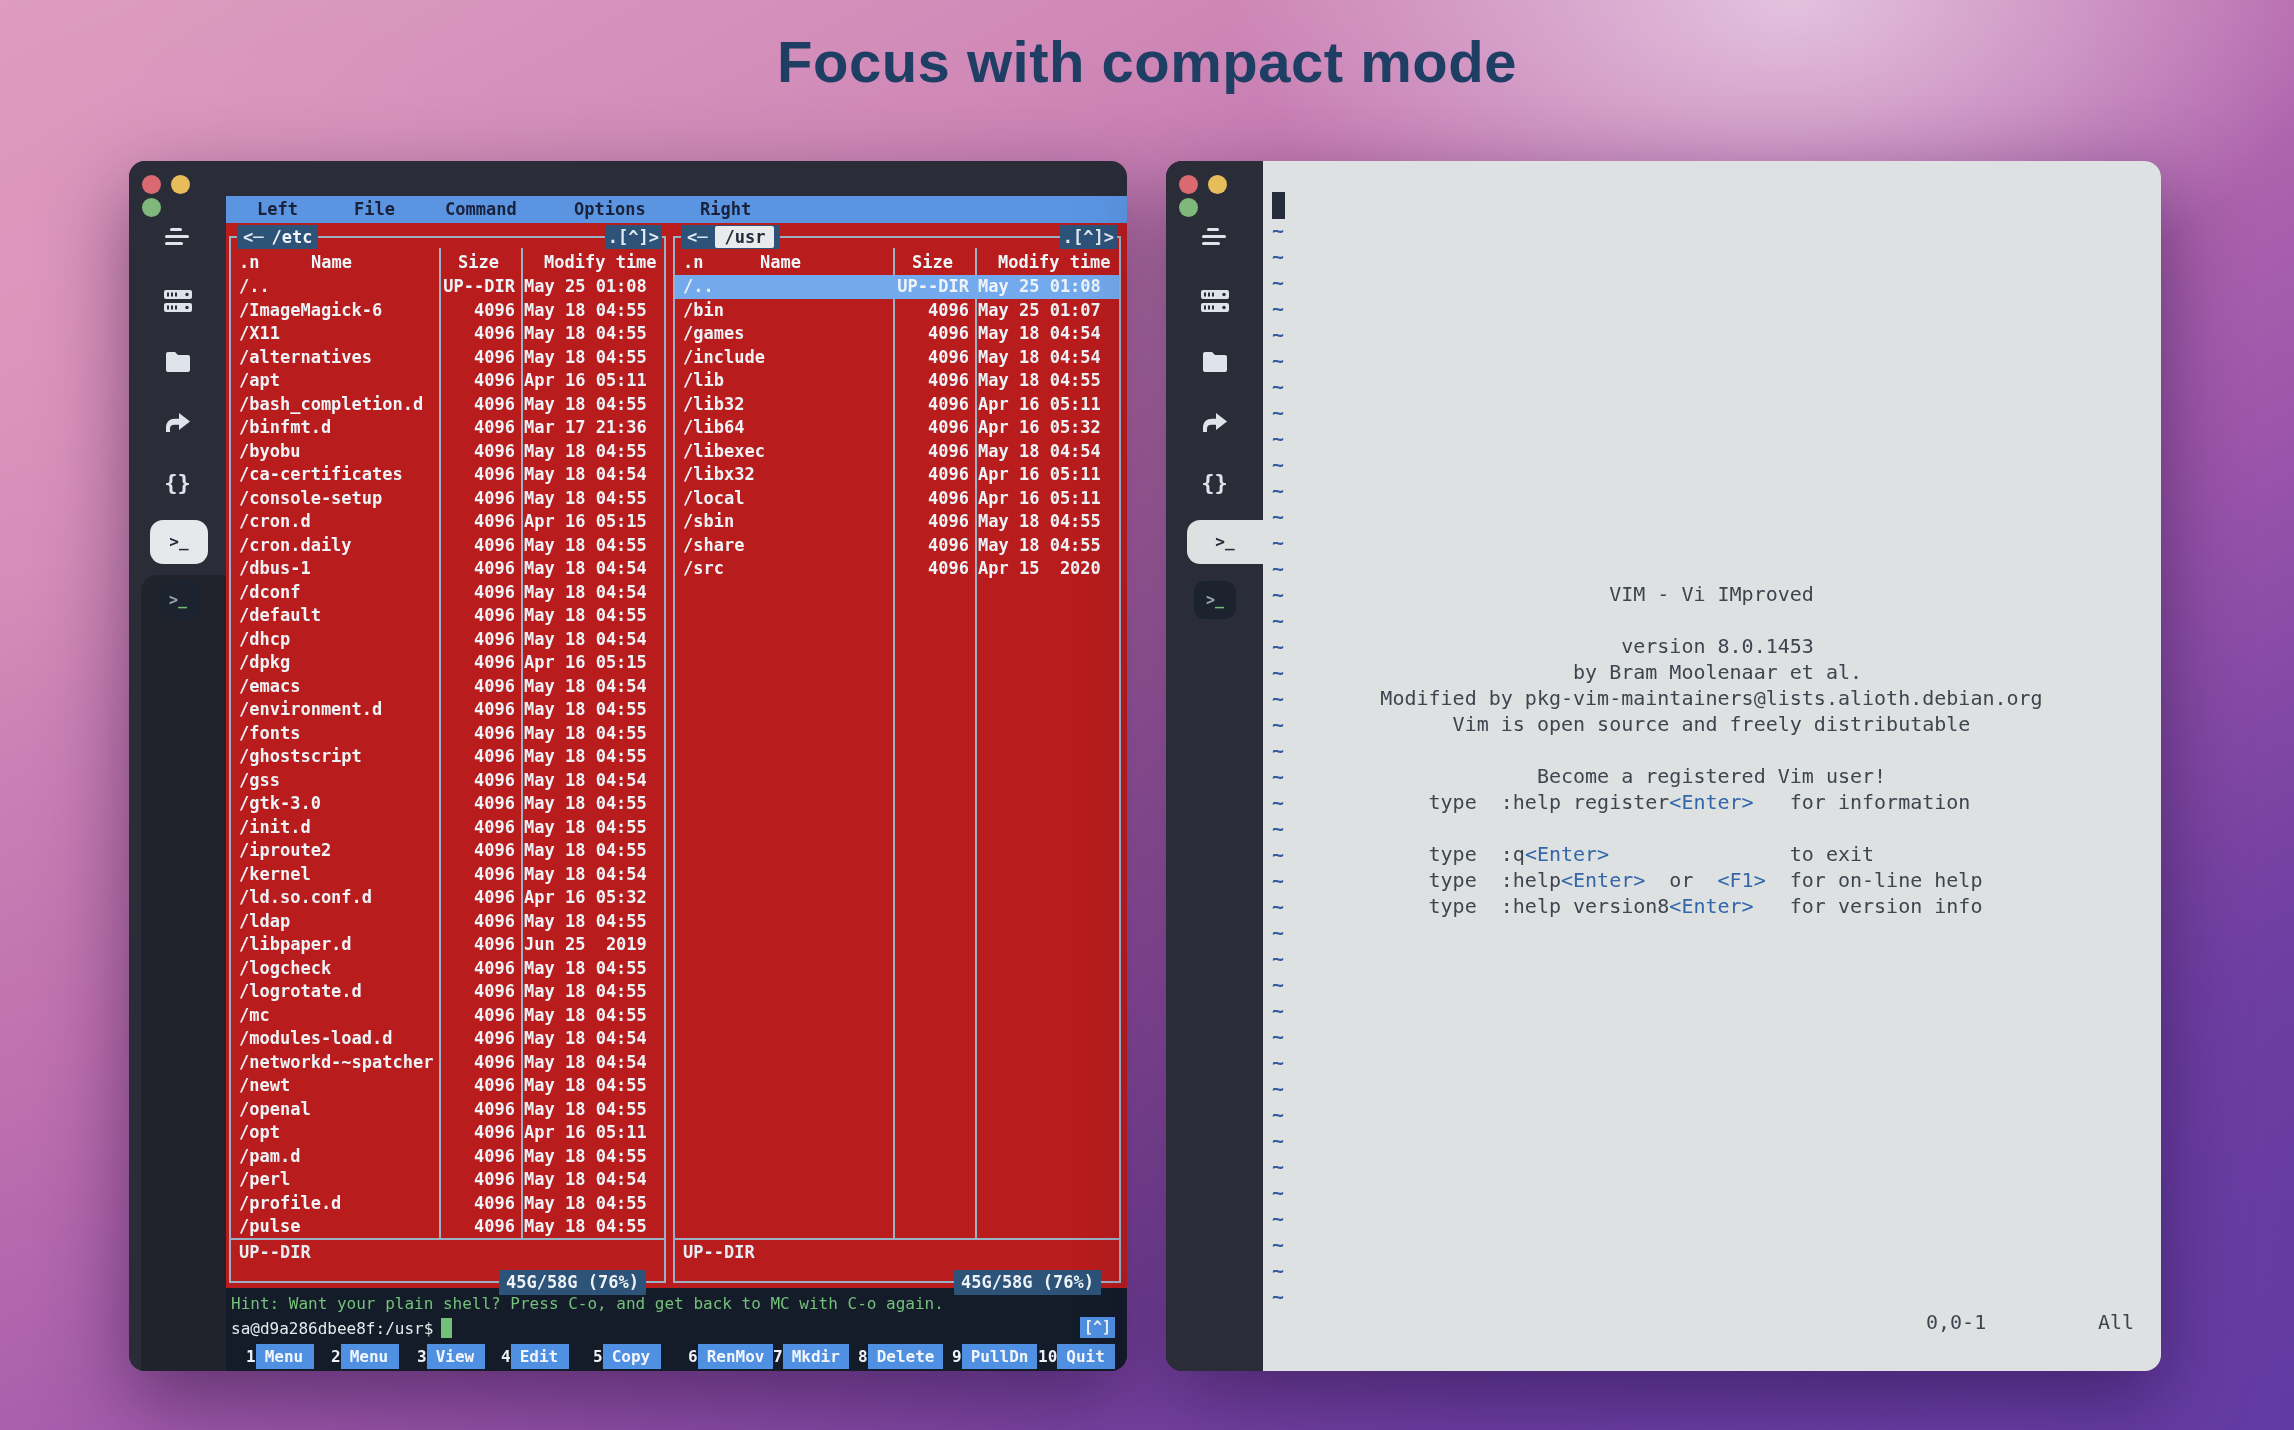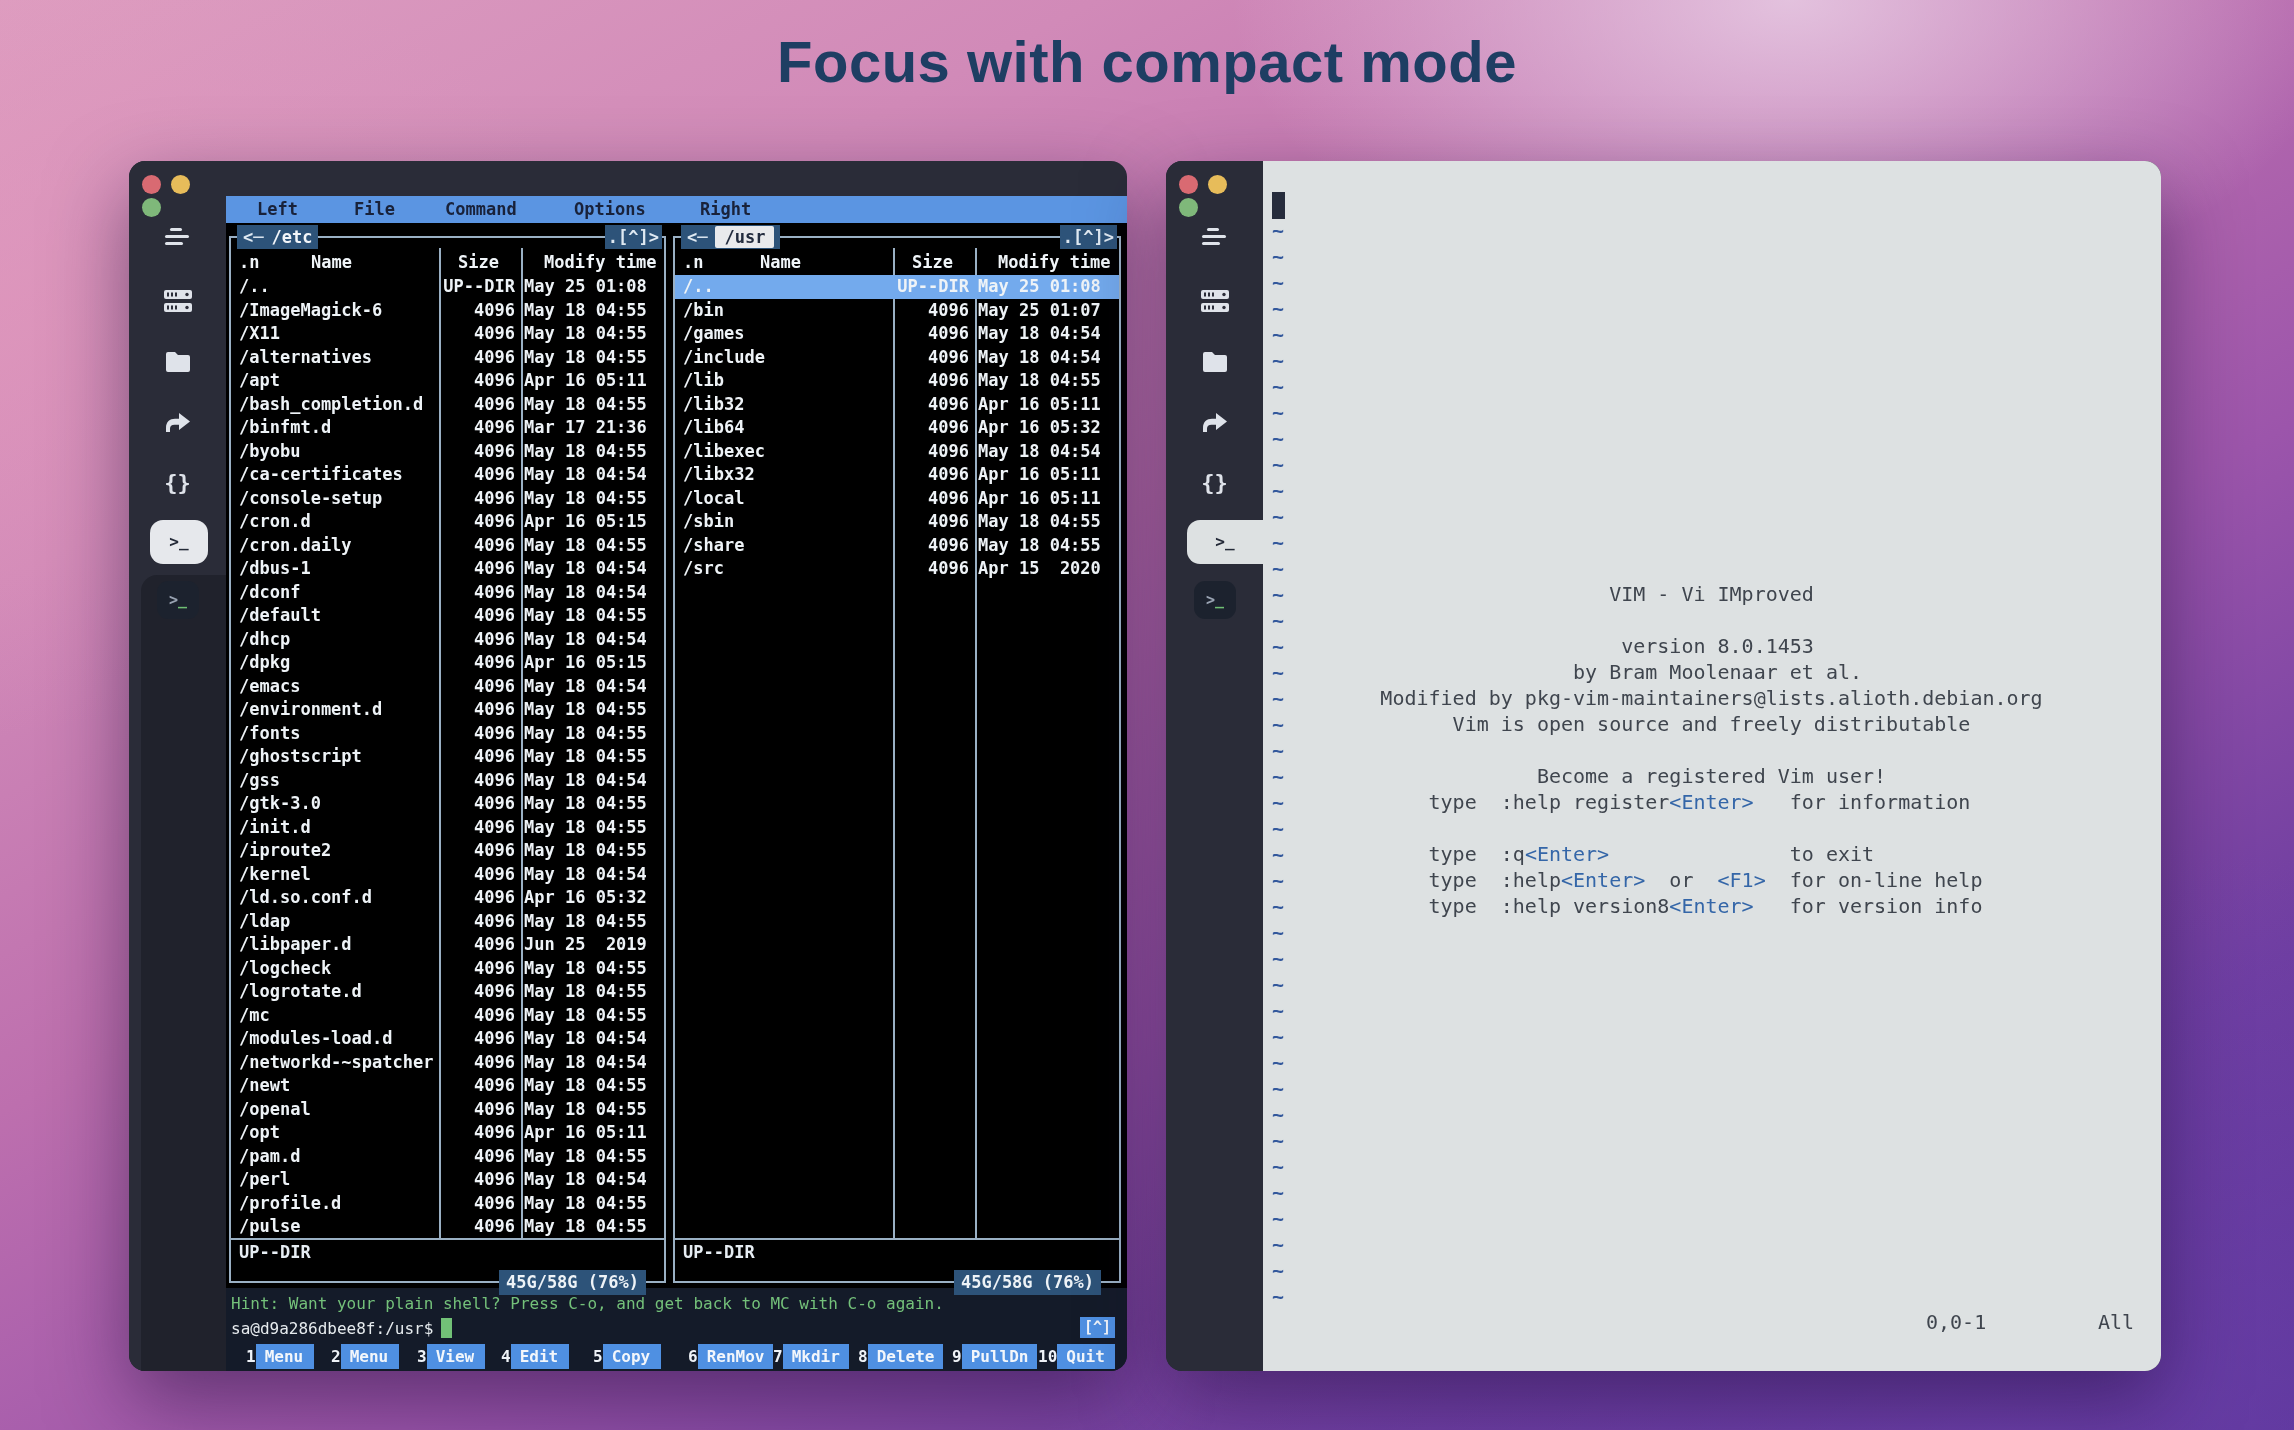--- a/index.html
+++ b/index.html
@@ -38,21 +38,21 @@
   .tabchip2 { position:absolute; left:28px; top:420px; width:42px; height:38px; border-radius:11px;
     background:#1c222e; text-align:center; line-height:38px; z-index:4;
     font-family:"DejaVu Sans Mono",monospace; font-weight:700; font-size:15px; }
   .tabchip2 .tp { color:#9aa4b3; } .tabchip2 .tu { color:#6fbf73; }
 
   
   .terminal { position:absolute; left:97px; top:35px; right:0; bottom:0; background:#141b29;
     font-family:"DejaVu Sans Mono",monospace; }
   .mc-menubar { position:absolute; left:0; top:0; right:0; height:27px; background:#5b95e2; }
   .mc-menuitem { position:absolute; top:0; line-height:27px; font-size:17px; font-weight:700; color:#19223a; }
-  .mc-panels { position:absolute; left:0; top:27px; right:0; height:1065px; background:#000000; }
+  .mc-panels { position:absolute; left:0; top:27px; right:0; height:1065px; background:#b91c1c; }
   .mc-panel { position:absolute; top:13px; bottom:5px; border:2px solid #9ab0c4; }
   .panel-etc { left:3px;  width:437px; --c1:208px; --c2:82px; }
   .panel-usr { left:447px; width:448px; --c1:218px; --c2:82px; }
 
   .ph-left { position:absolute; top:-13px; left:6px; background:#2d5379; padding:0 6px;
     line-height:24px; font-size:17px; font-weight:700; color:#dfe9f2; white-space:pre; }
   .ph-left .path { color:#f2f6fa; margin-left:8px; }
   .ph-left .path.chip { background:#e9eaec; color:#232c3e; padding:1px 9px; margin-left:8px; border-radius:2px; }
   .ph-corner { position:absolute; top:-13px; right:2px; background:#2d5379; padding:0 3px;
     line-height:24px; font-size:17px; font-weight:700; color:#dfe9f2; }

